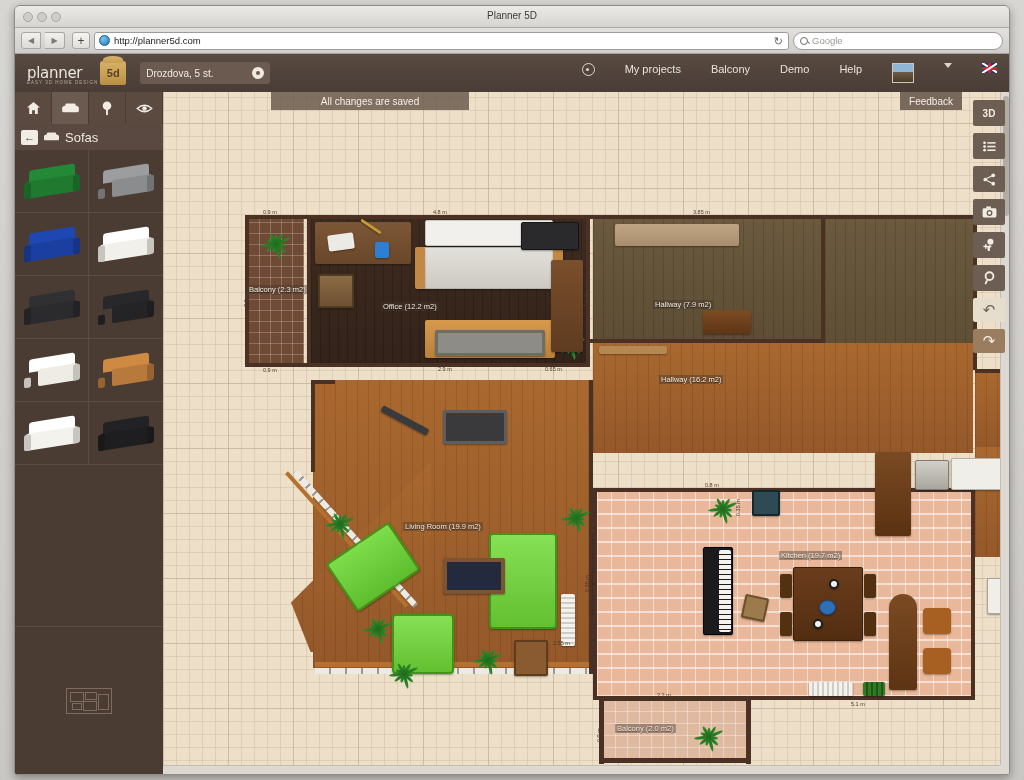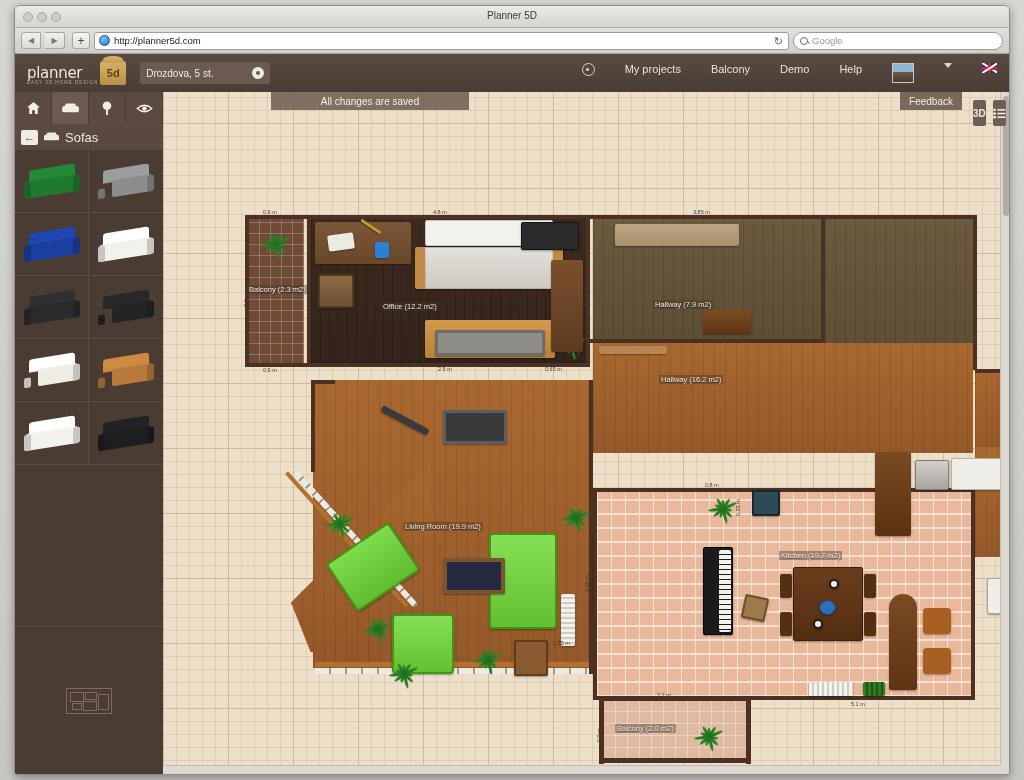--- a/index.html
+++ b/index.html
@@ -146,21 +146,21 @@
     display:flex; align-items:center; justify-content:center; z-index:18;
   }
   .feedback{
     position:absolute; right:47px; top:38px; width:62px; height:18px;
     background:rgba(108,92,80,.9); color:#f3eee6; font-size:10px;
     display:flex; align-items:center; justify-content:center; z-index:18;
   }
 
   
   .rtools{ position:absolute; right:4px; top:46px; width:32px; z-index:19;
-    display:flex; flex-direction:row; gap:7px; }
+    display:flex; flex-direction:column; gap:7px; }
   .rtool{ width:32px;height:26px; background:#6d5e53; border-radius:2px;
     display:flex;align-items:center;justify-content:center; color:#f2ece3; font-size:11px;}
   .rtool.small{ height:24px;}
   .rtool.undo{ background:#e6ddcd; color:#6d5e53;}
   .rtool.redo{ background:#9a7c5e; color:#f5efe4;}
 
   
   .plan{ position:absolute; inset:0;border-radius:25px; }
   .rm{ position:absolute; }
   .wall{ position:absolute; background:#4a3124; }

